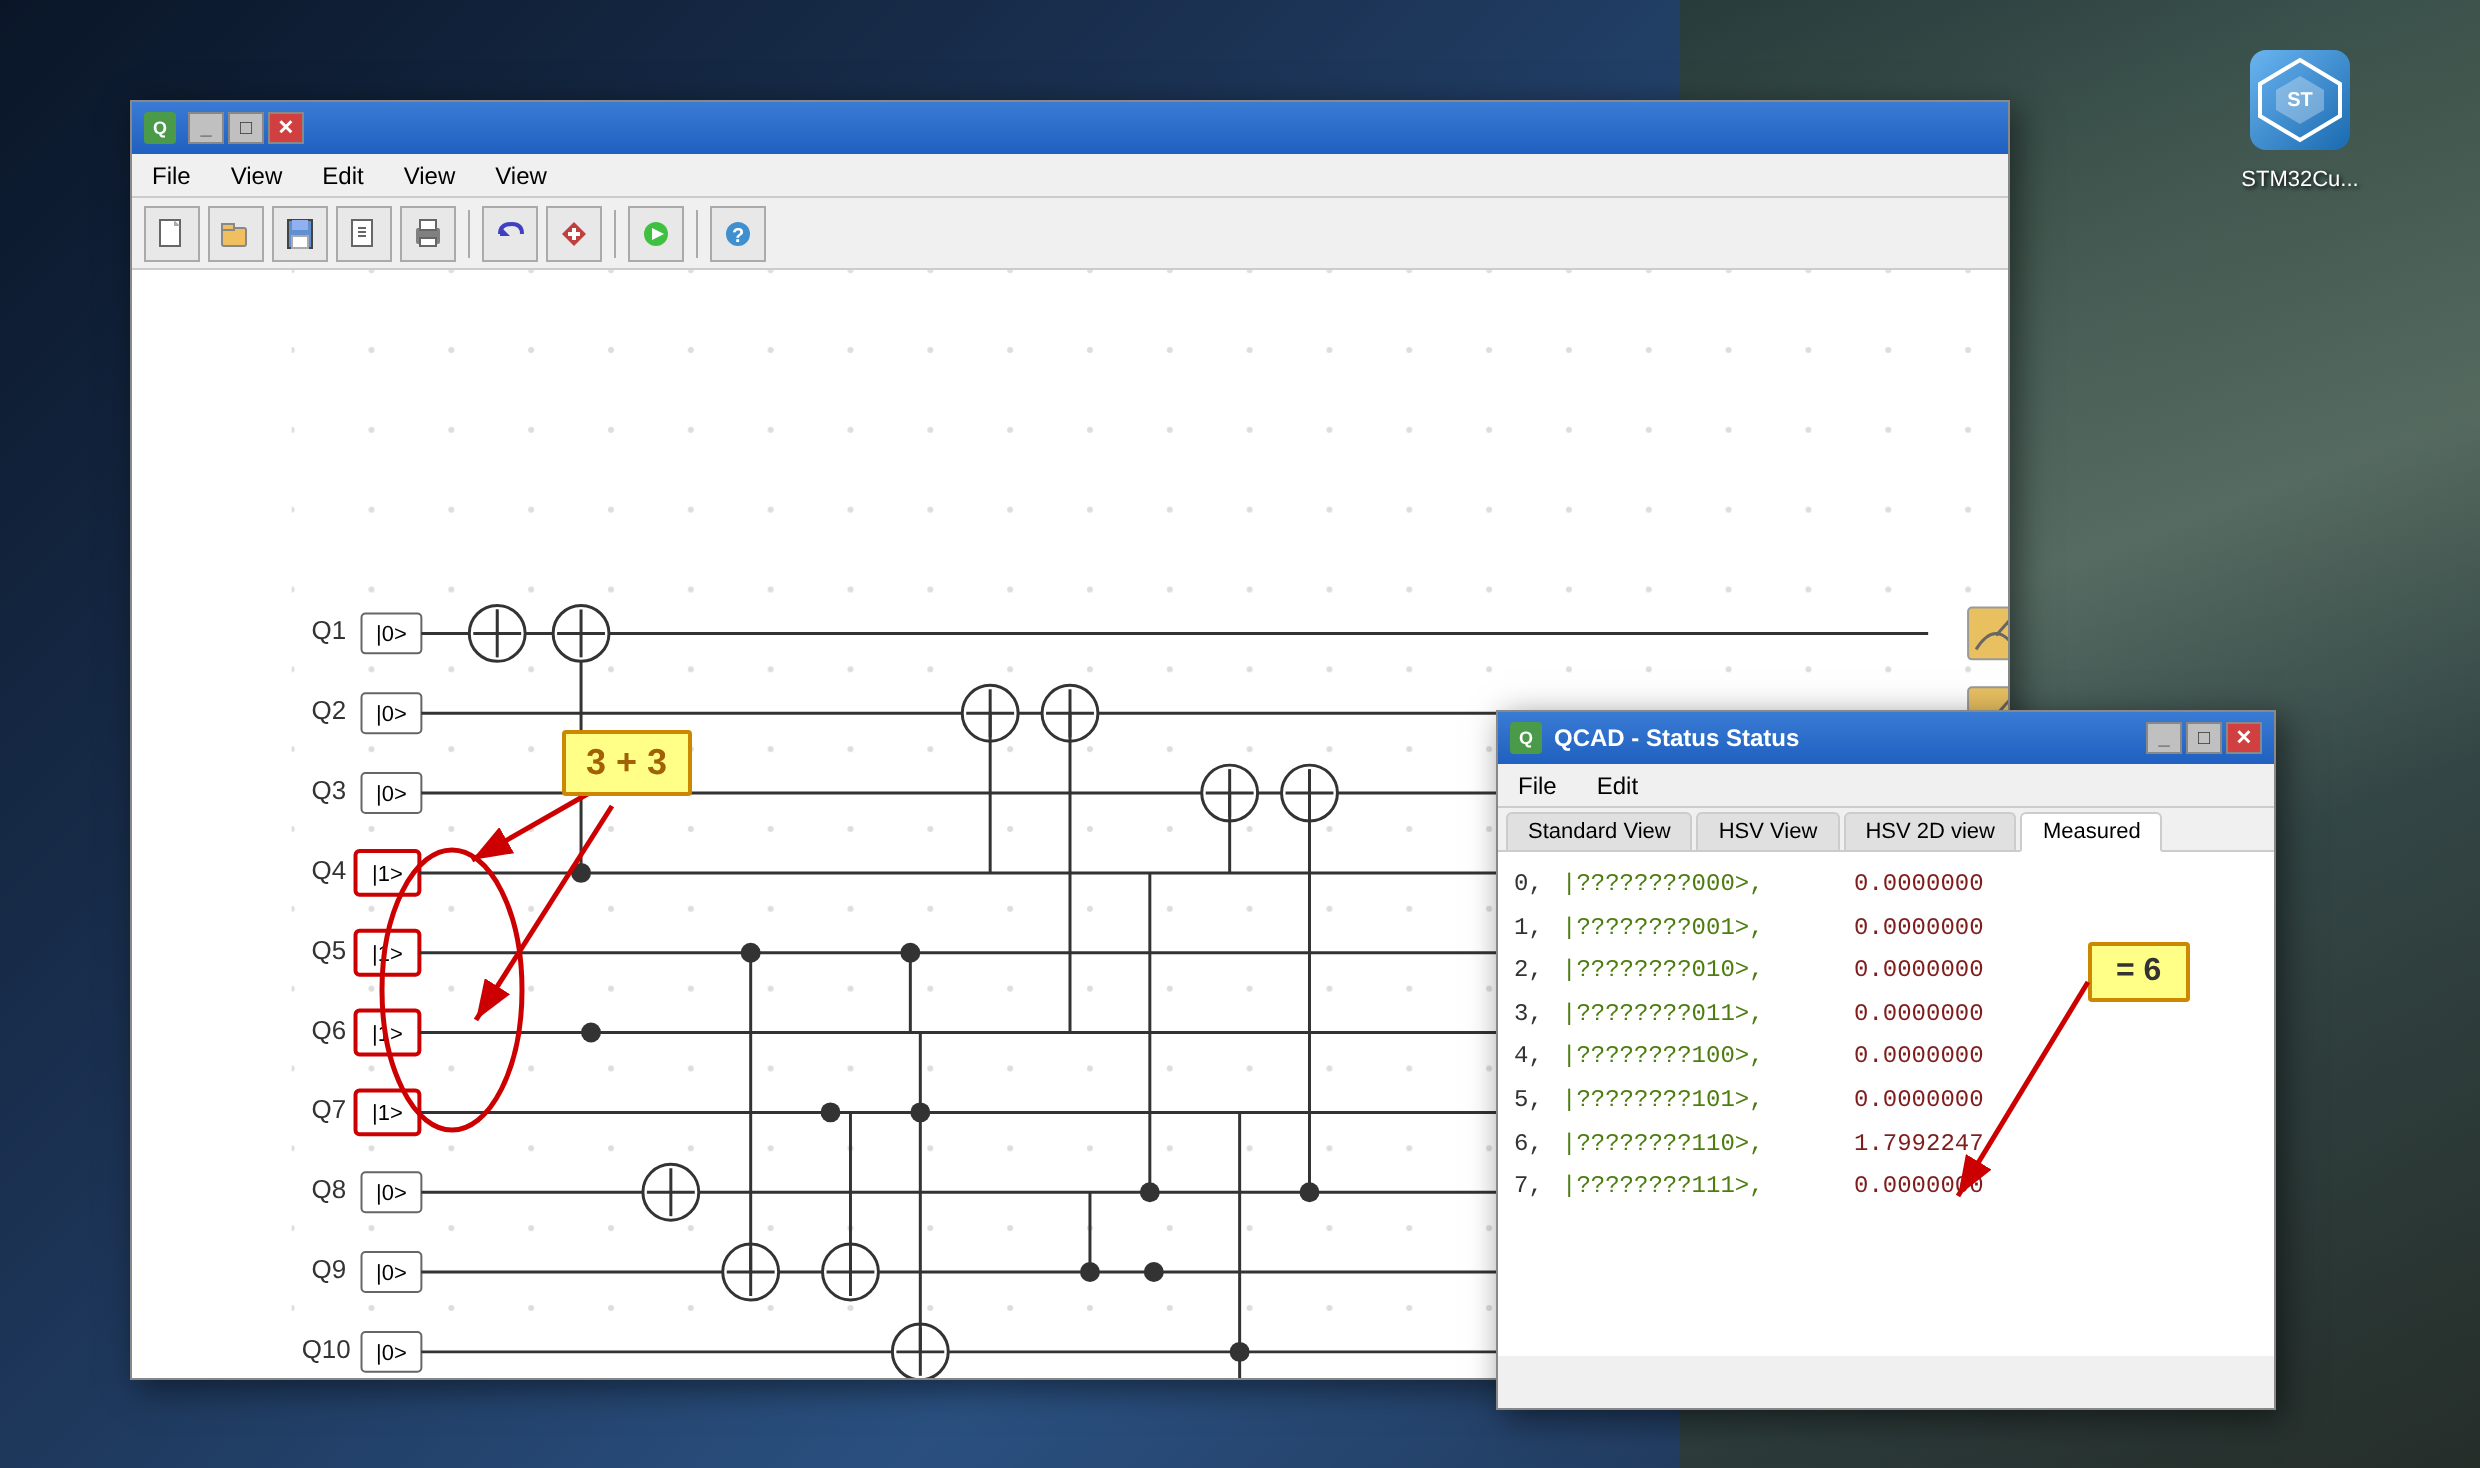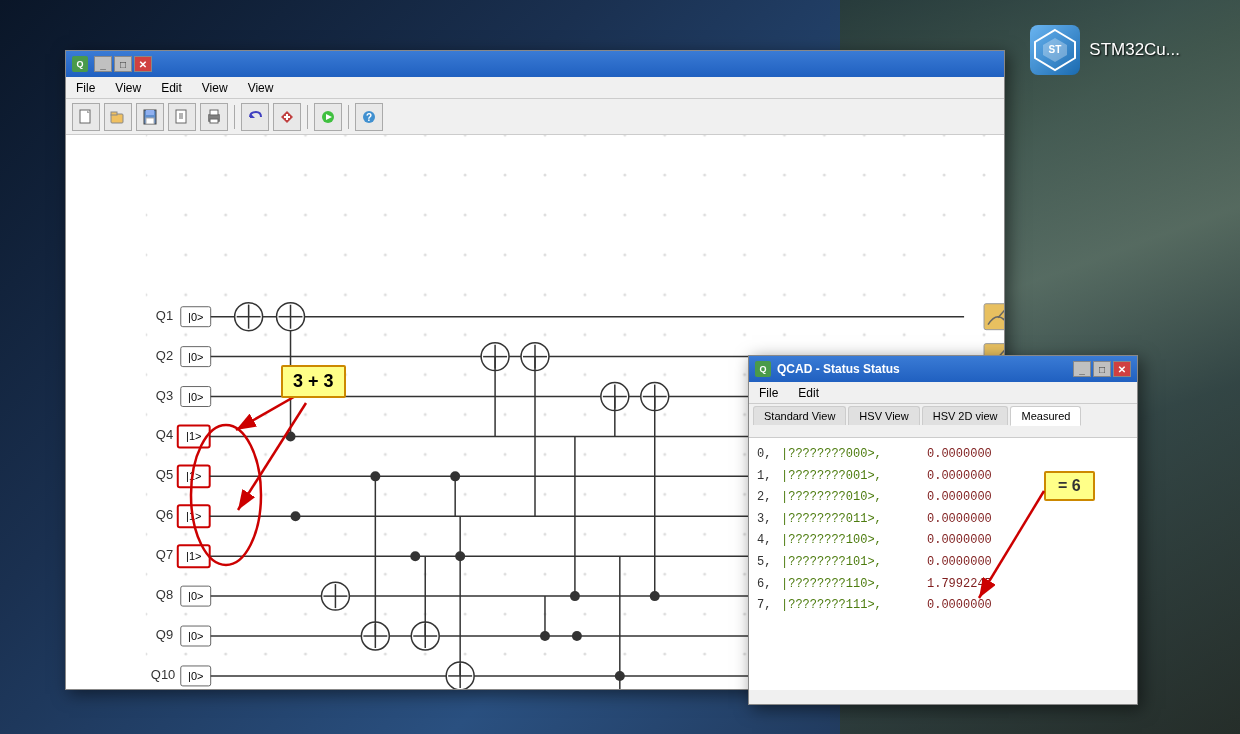--- a/index.html
+++ b/index.html
@@ -29,32 +29,32 @@
       background: linear-gradient(160deg, #2a3a2a 0%, #4a5a3a 20%, #6a7a5a 40%, #3a4a3a 60%, #2a3020 100%);
       opacity: 0.7;
     }
 
     
     .desktop-icon {
       position: absolute;
       top: 20px;
       right: 60px;
       display: flex;
-      flex-direction: row;
+      flex-direction: column;
       align-items: center;
       gap: 4px;
       cursor: pointer;
     }
     .desktop-icon-img {
       width: 60px;
       height: 60px;
     }
     .desktop-icon-label {
       color: white;
-      font-size: 17px;
+      font-size: 11px;
       text-shadow: 1px 1px 2px black;
     }
 
     
     .qcad-window {
       position: absolute;
       top: 50px;
       left: 65px;
       width: 940px;
       height: 640px;
@@ -214,21 +214,21 @@
       align-items: center;
       padding: 0 6px;
       gap: 12px;
       font-size: 12px;
     }
 
     .qubtis-tabs {
       display: flex;
       background: #f0f0f0;
       border-bottom: 1px solid #ccc;
-      padding: 2px 4px 12px;
+      padding: 2px 4px 0;
       gap: 2px;
     }
     .q-tab {
       padding: 3px 10px;
       font-size: 11px;
       border: 1px solid #ccc;
       border-bottom: none;
       background: #e0e0e0;
       cursor: pointer;
       border-radius: 3px 3px 0 0;
@@ -260,21 +260,21 @@
     
     .annotation-3plus3 {
       position: absolute;
       top: 230px;
       left: 215px;
       background: #ffff88;
       border: 2px solid #cc8800;
       padding: 4px 10px;
       font-size: 18px;
       font-weight: bold;
-      color: #000000;
+      color: #a16207;
       border-radius: 2px;
       z-index: 10;
     }
 
     .annotation-eq6 {
       position: absolute;
       top: 115px;
       left: 295px;
       background: #ffff88;
       border: 2px solid #cc8800;

